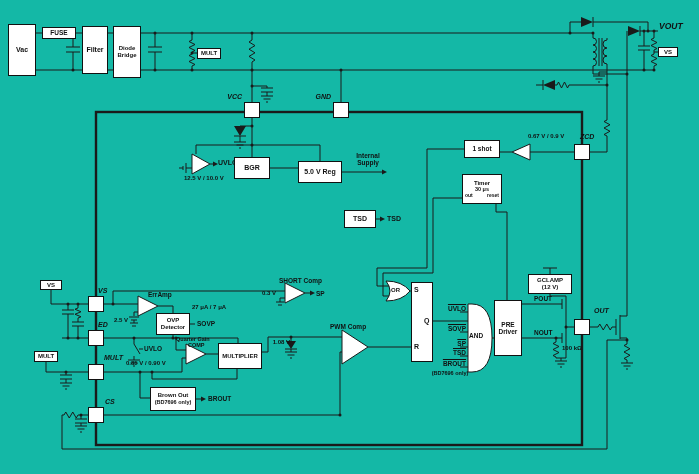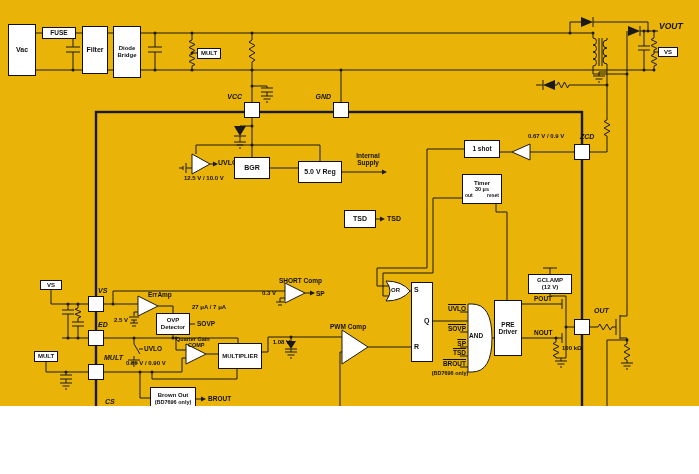--- a/index.html
+++ b/index.html
@@ -1,16 +1,16 @@
 <!DOCTYPE html>
 <html><head>
 <meta charset="utf-8">
 <style>
   html,body{margin:0;padding:0;background:#fff;}
-  #stage{position:relative;width:699px;height:406px;background:#eab308;overflow:hidden;
+  #stage{position:relative;width:699px;height:474px;background:#14b8a6;overflow:hidden;
          font-family:"Liberation Sans",sans-serif;color:#111;}
   #wires{position:absolute;left:0;top:0;}
   .box{position:absolute;border:1.2px solid #111;background:#fff;display:flex;
        flex-direction:column;align-items:center;justify-content:center;
        font:bold 7px/1.15 "Liberation Sans",sans-serif;color:#111;text-align:center;
        box-sizing:border-box;}
   .pin{position:absolute;width:16px;height:16px;border:1.6px solid #111;background:#fff;
        box-sizing:border-box;}
   .lbl{position:absolute;font:bold 7px/1.1 "Liberation Sans",sans-serif;color:#111;
        white-space:nowrap;}

